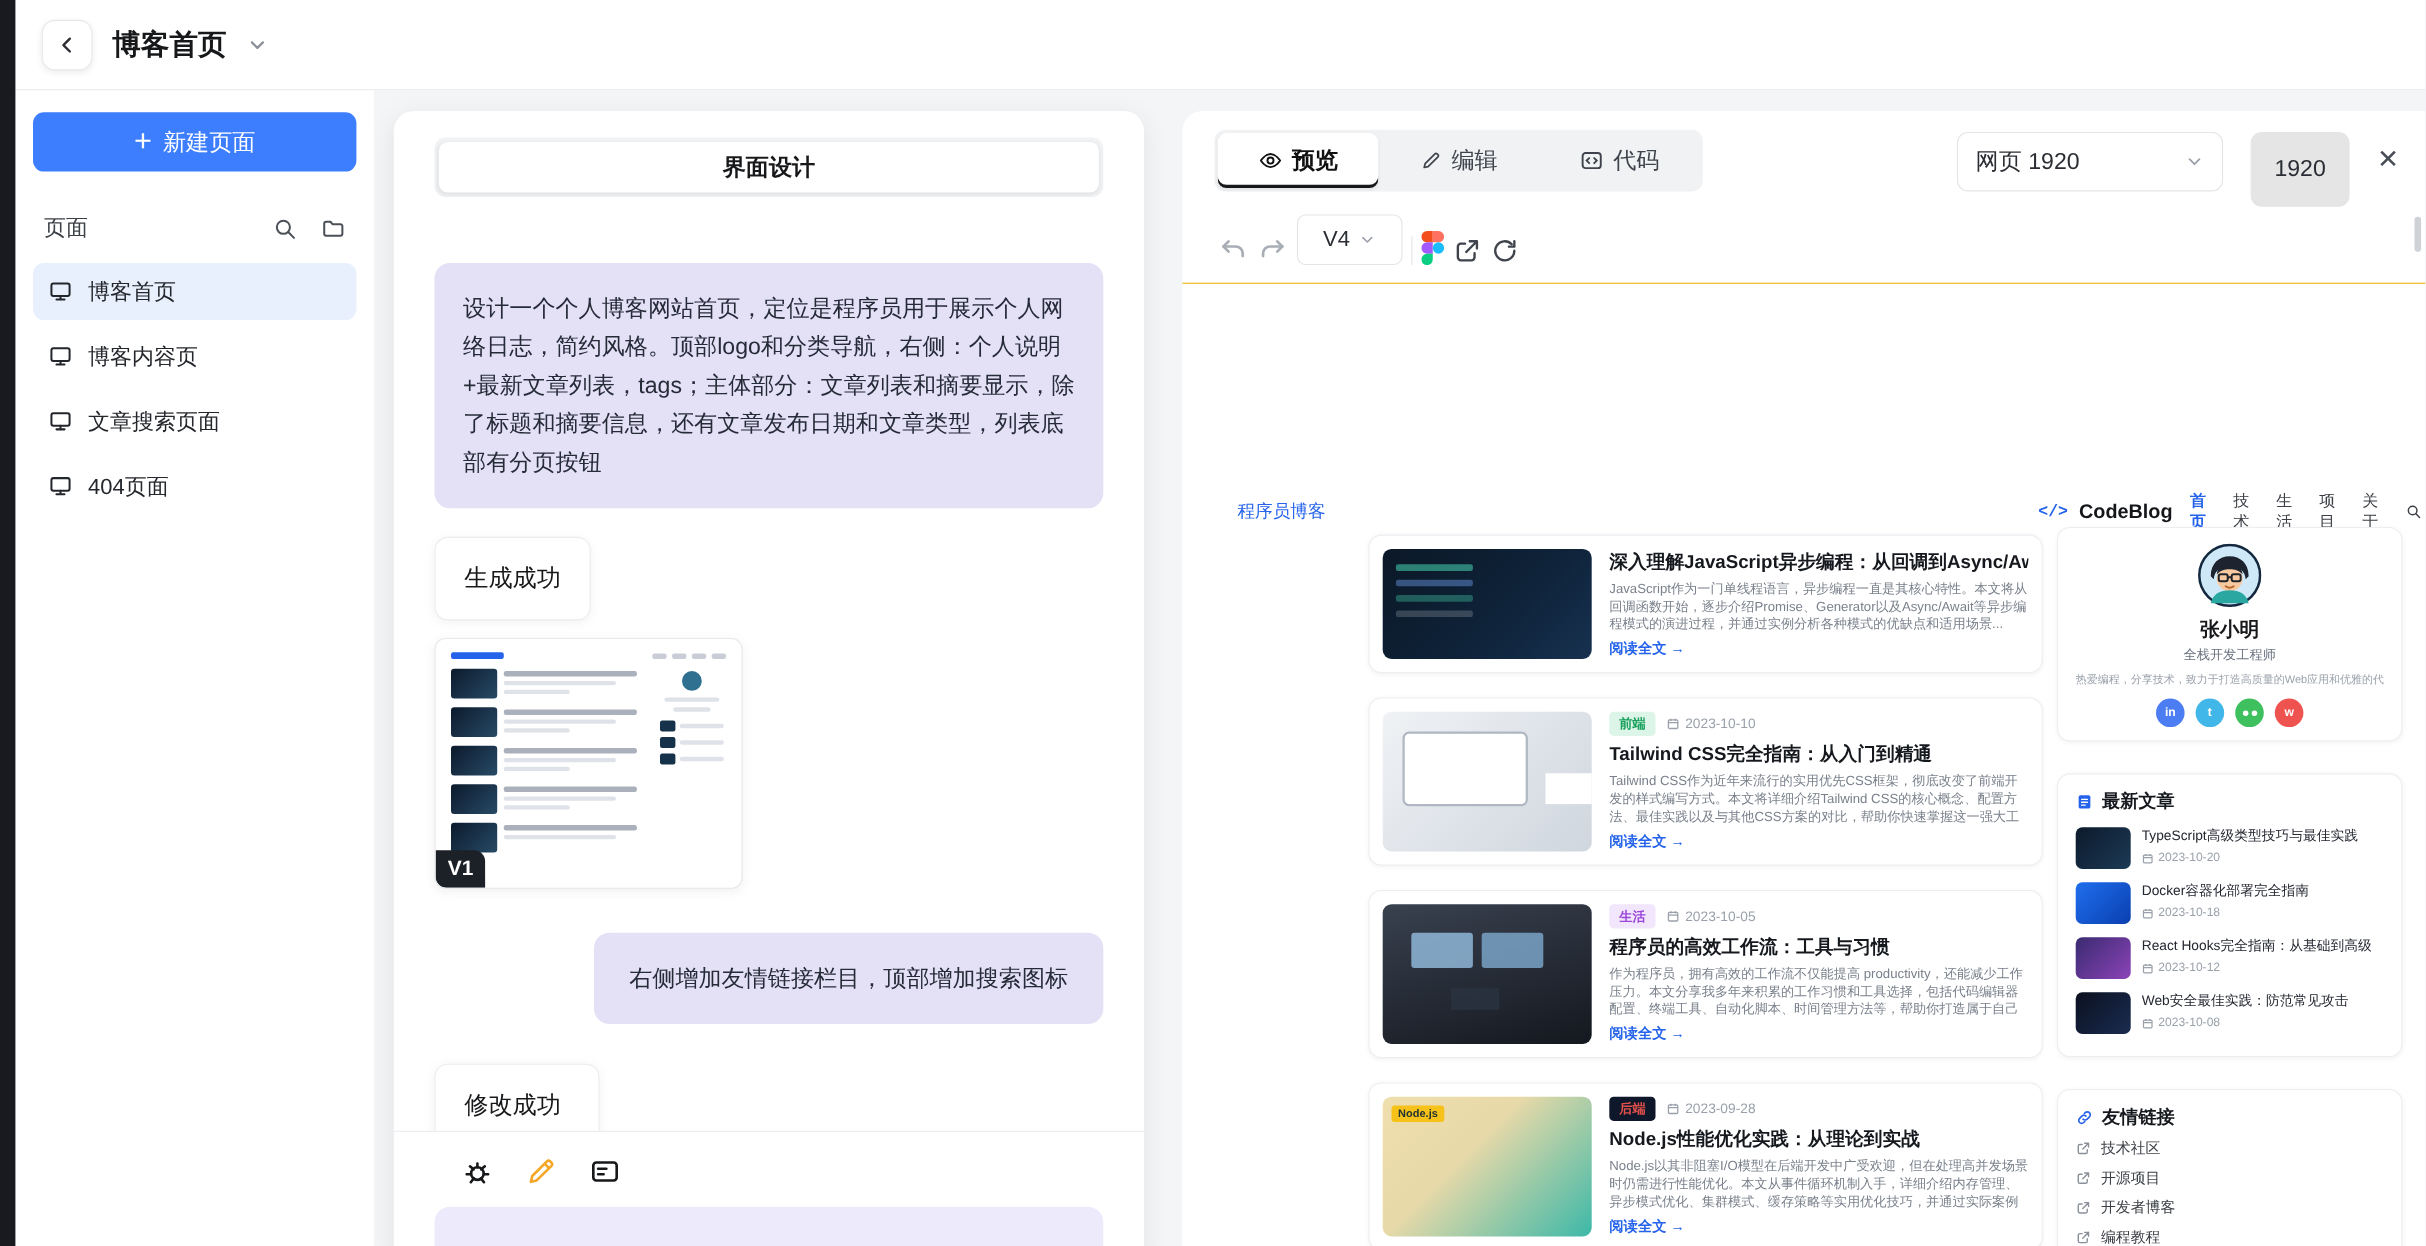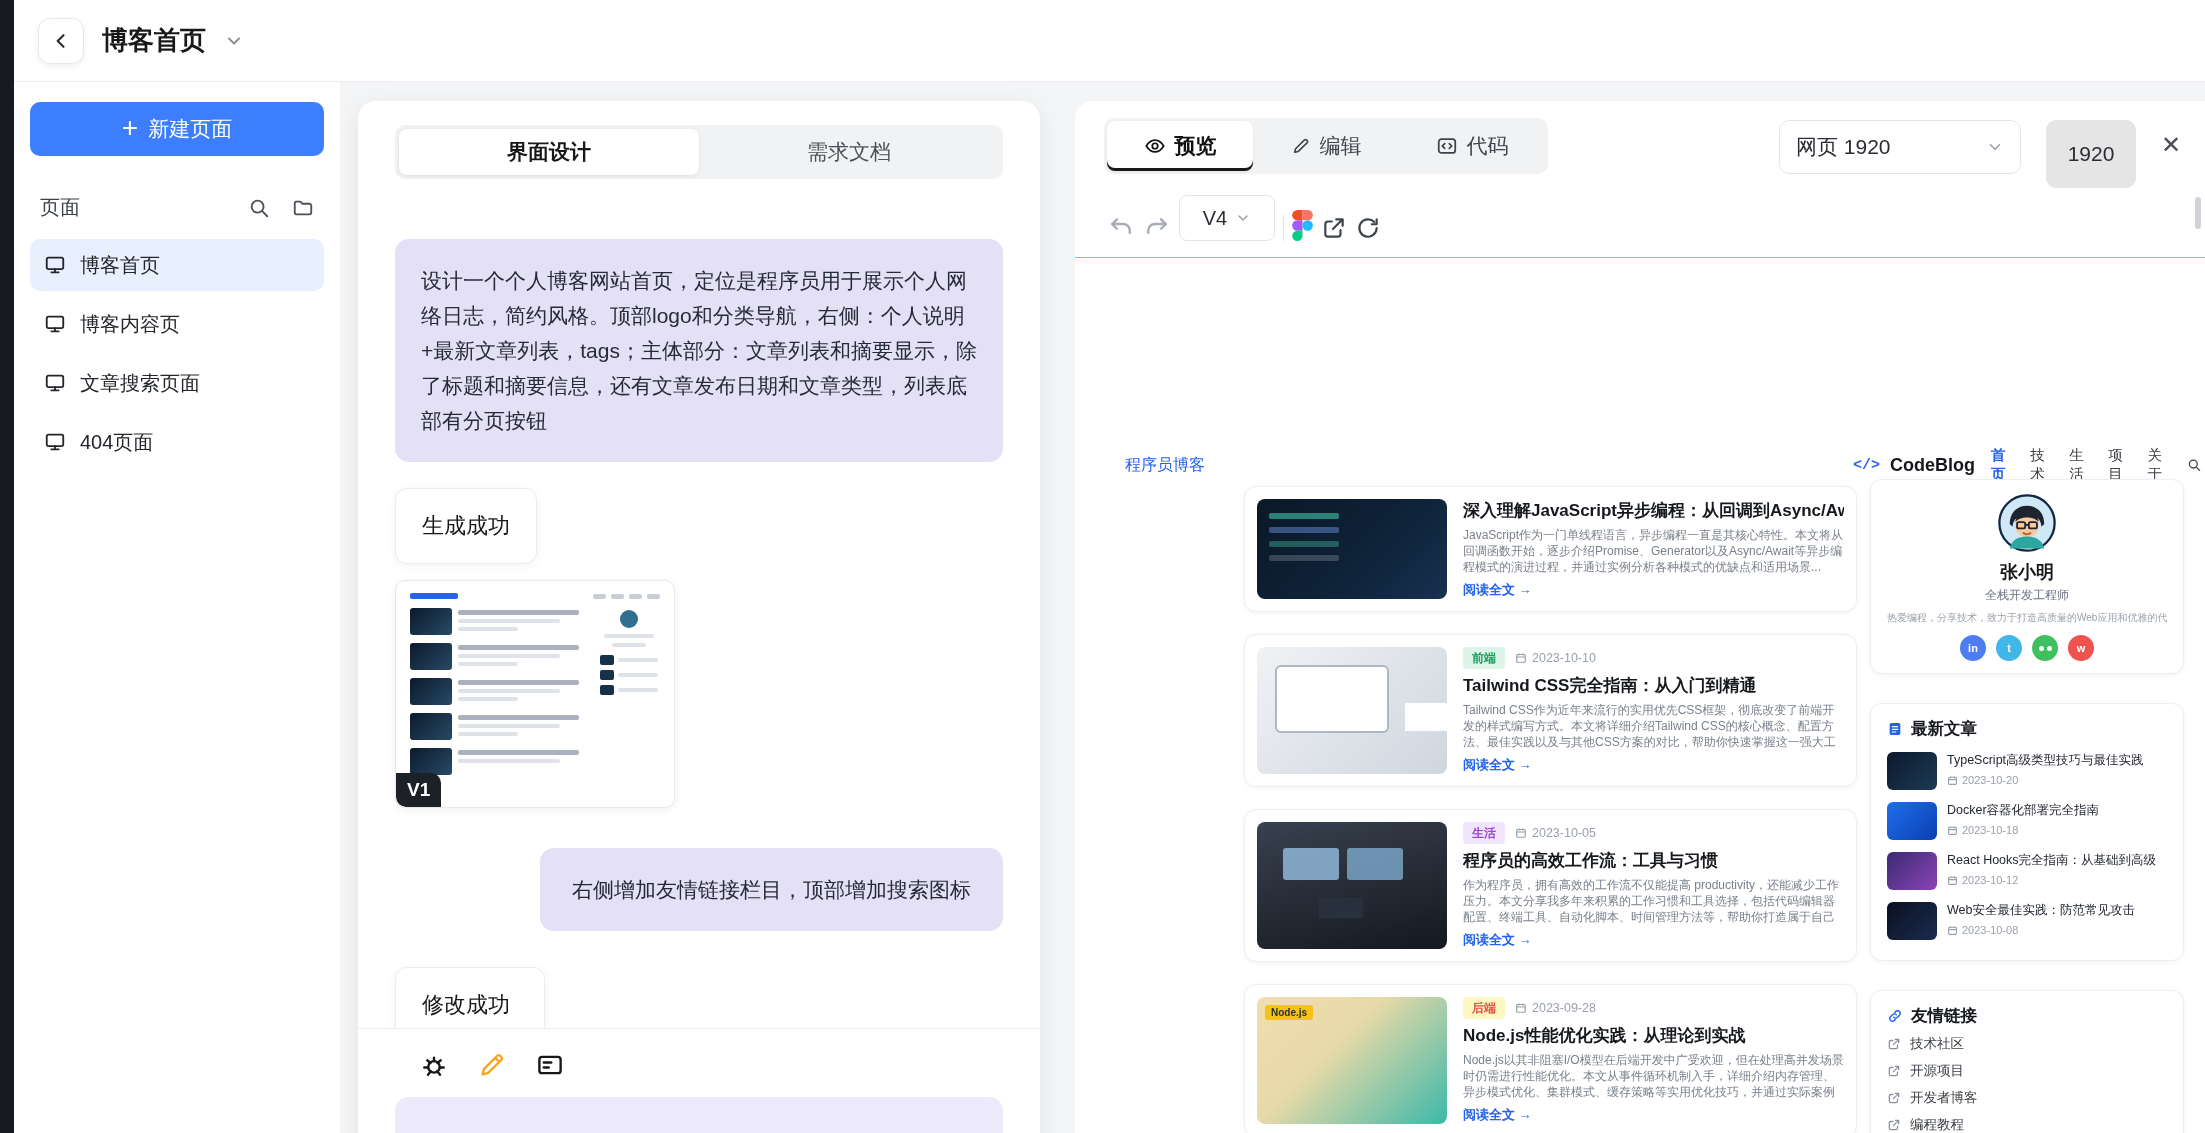--- a/index.html
+++ b/index.html
@@ -168,21 +168,21 @@
   .thumb-4 { background:linear-gradient(135deg,#f0dfae 0%,#e8d9a8 40%,#3cb8a8 100%); }
   .thumb-label {
     position:absolute; left:8px; top:8px; background:#f6c21a; color:#233; font-size:10px; font-weight:700;
     padding:2px 6px; border-radius:3px;
   }
   .article-body { flex:1; display:flex; flex-direction:column; min-width:0; }
   .meta-row { display:flex; align-items:center; gap:10px; margin-bottom:5px; }
   .tag { font-size:12px; padding:2.5px 9px; border-radius:4px; font-weight:600; }
   .tag-green  { background:#dcf5e8; color:#18a05c; }
   .tag-purple { background:#f1e6fb; color:#9b47d9; }
-  .tag-red    { background:#fef9c3; color:#e1504a; }
+  .tag-red    { background:#0f172a; color:#e1504a; }
   .date { font-size:12.5px; color:#9aa1ab; display:flex; align-items:center; gap:5px; }
   .article-title { font-size:17px; font-weight:700; color:#15181d; margin:0 0 5px; white-space:nowrap; overflow:hidden; }
   .article-excerpt { font-size:12px; line-height:16px; color:#7a818c; overflow:hidden; max-height:48px; margin-bottom:6px; }
   .read-more { font-size:13px; color:#2563eb; font-weight:600; margin-top:auto; text-decoration:none; }
 
   .side-col { position:absolute; left:795px; top:221px; width:314px; }
   .side-card {
     border:1px solid #edeef2; border-radius:12px; background:#fff; box-shadow:0 1px 5px rgba(0,0,0,.05);
     margin-bottom:29px;
   }
@@ -278,21 +278,20 @@
         <rect x="3" y="4" width="18" height="12.5" rx="2" stroke="#23262b" stroke-width="2" fill="none"></rect>
         <path d="M12 16.5V20M8 20h8" stroke="#23262b" stroke-width="2" stroke-linecap="round"></path>
       </svg>
     <span>404页面</span>
   </div>
 </nav>
 
 <section class="chat-panel">
   <div class="chat-tabs">
     <div class="chat-tab active">界面设计</div>
-    <div class="chat-tab">需求文档</div>
   </div>
 
   <div class="chat-scroll">
     <div class="bubble">设计一个个人博客网站首页，定位是程序员用于展示个人网络日志，简约风格。顶部logo和分类导航，右侧：个人说明+最新文章列表，tags；主体部分：文章列表和摘要显示，除了标题和摘要信息，还有文章发布日期和文章类型，列表底部有分页按钮</div>
 
     <div><span class="status-card">生成成功</span></div>
 
     <div class="thumb-card">
       <div class="mini">
         <div class="mini-header">

